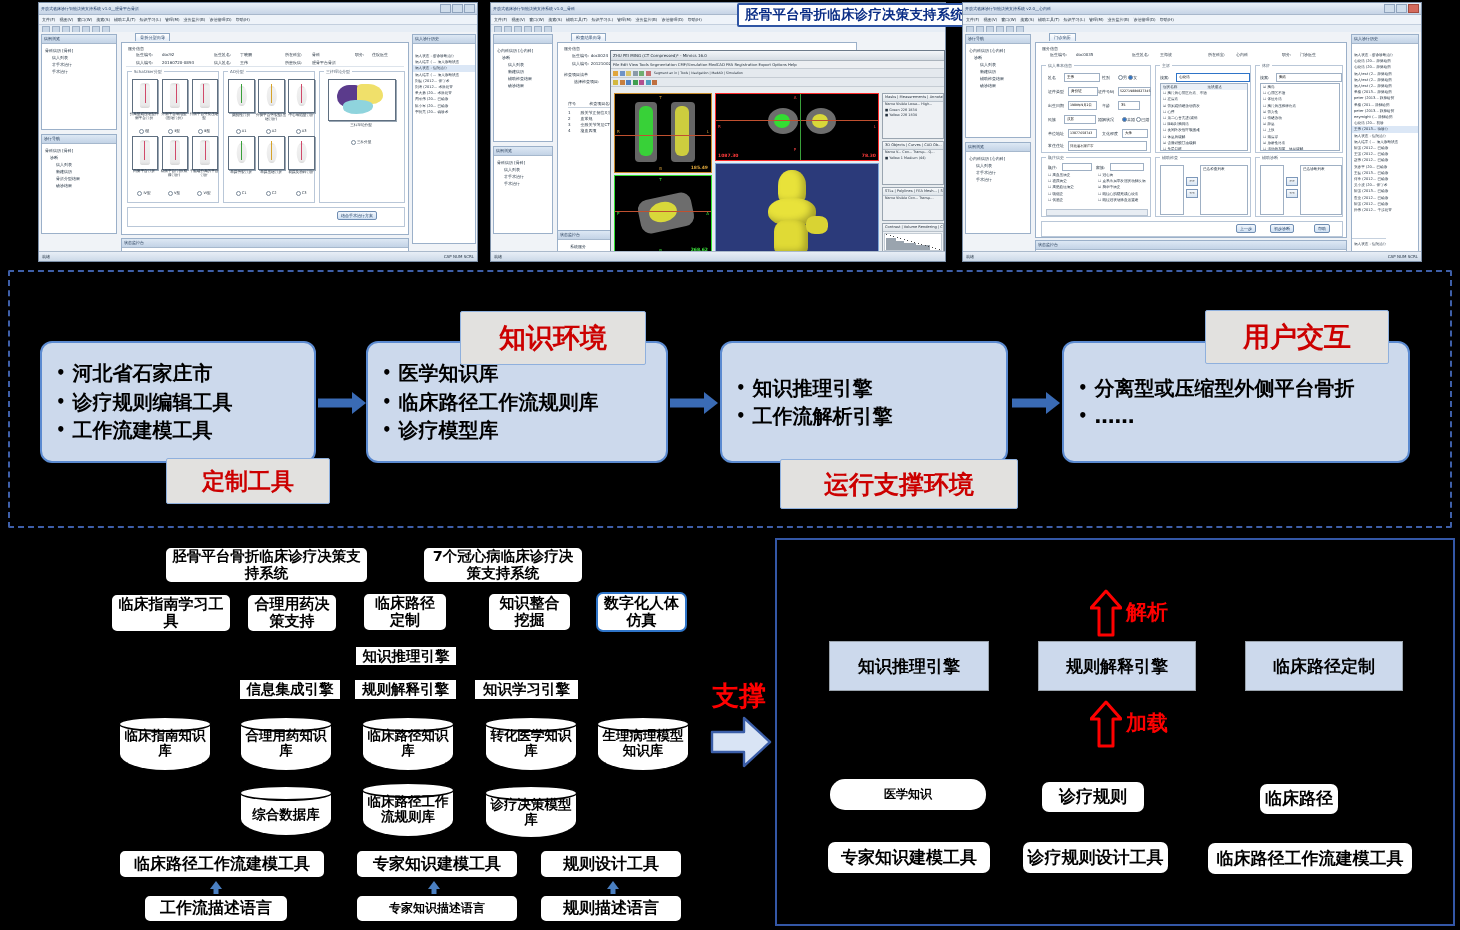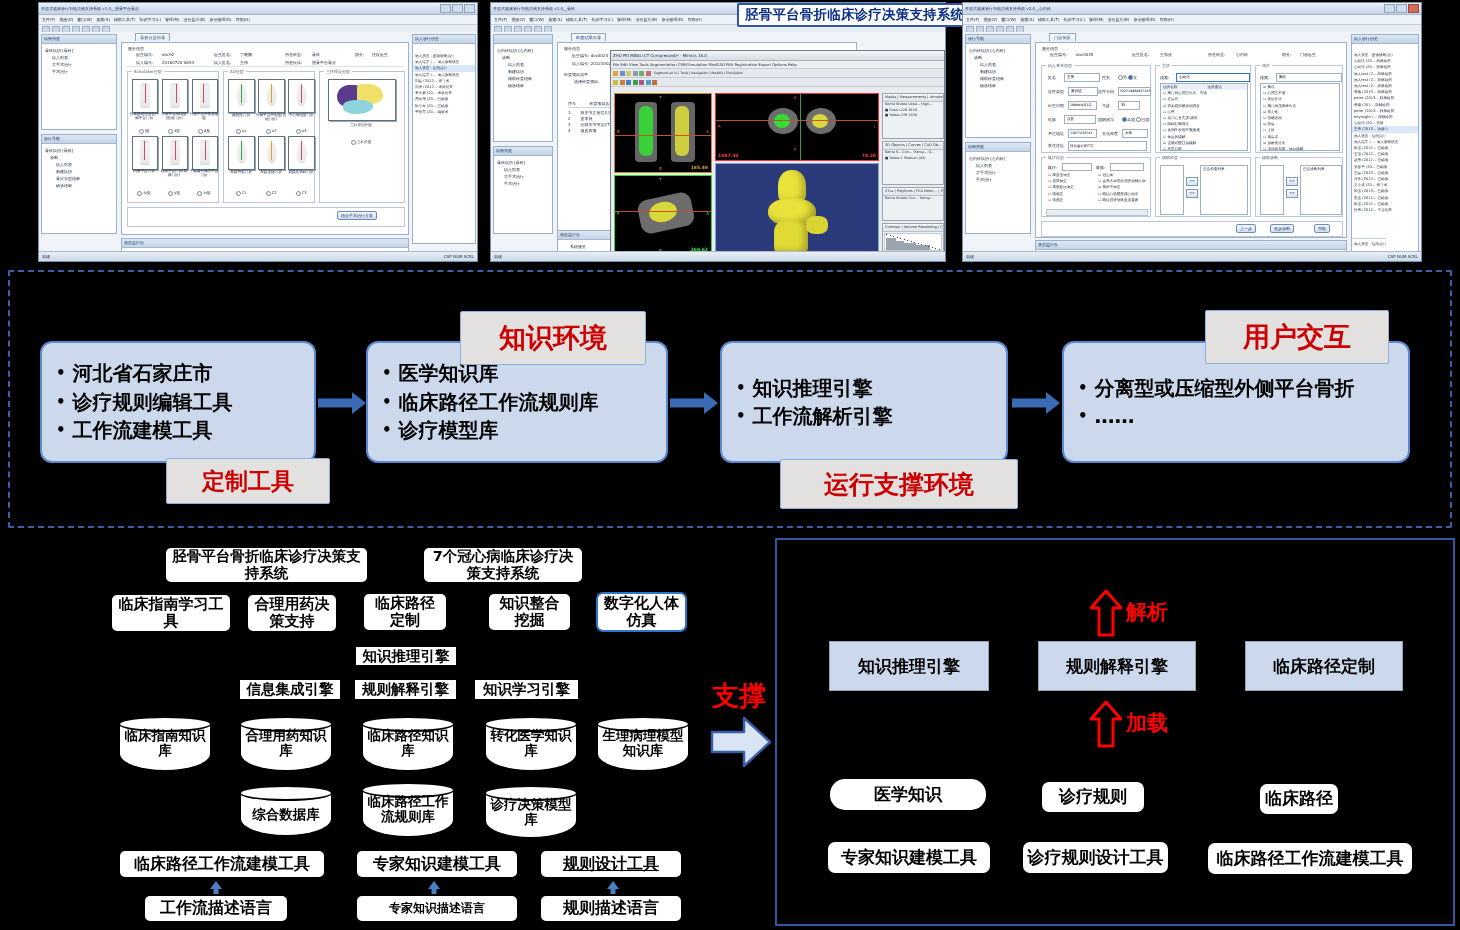--- a/index.html
+++ b/index.html
@@ -821,21 +821,21 @@
   <div class="txt">临床路径工作流规则库</div>
 </div>
 <div class="cyl" style="left:484px;top:785px;width:94px;height:54px;">
   <div class="body"></div>
     <div class="top"></div>
   <div class="txt">诊疗决策模型库</div>
 </div>
 
 <div class="wbox" style="left:118px;top:849px;width:208px;height:30px;font-size:16px;">临床路径工作流建模工具</div>
 <div class="wbox" style="left:355px;top:849px;width:164px;height:30px;font-size:16px;">专家知识建模工具</div>
-<div class="wbox" style="left:539px;top:849px;width:144px;height:30px;font-size:16px;text-decoration:underline;">规则设计工具</div>
+<div class="wbox" style="left:539px;top:849px;width:144px;height:30px;font-size:16px;">规则设计工具</div>
 
 <div class="uparrow" style="left:216px;top:881px;height:16px;">
   <div class="s" style="top:6px;height:10px;"></div>
     <div class="h"></div>
 </div>
 <div class="uparrow" style="left:434px;top:881px;height:16px;">
   <div class="s" style="top:6px;height:10px;"></div>
     <div class="h"></div>
 </div>
 <div class="uparrow" style="left:613px;top:881px;height:16px;">
@@ -867,19 +867,19 @@
 </div>
 <div class="redlbl" style="left:1126px;top:598px;font-size:21px;">解析</div>
 
 <div class="redarrow" style="left:1090px;top:700px;">
   <svg width="32" height="48" viewBox="0 0 32 48">
     <polygon points="16,2 31,19 23,19 23,46 9,46 9,19 1,19" fill="none" stroke="#ff0000" stroke-width="3" stroke-linejoin="round"></polygon>
   </svg>
 </div>
 <div class="redlbl" style="left:1126px;top:709px;font-size:21px;">加载</div>
 
-<div class="wbox noborder" style="left:830px;top:779px;width:156px;height:31px;font-size:17px;border-radius:15px;">医学知识</div>
+<div class="wbox noborder" style="left:830px;top:779px;width:156px;height:31px;font-size:12px;border-radius:15px;">医学知识</div>
 <div class="wbox noborder" style="left:1042px;top:782px;width:102px;height:30px;font-size:17px;">诊疗规则</div>
 <div class="wbox noborder" style="left:1260px;top:784px;width:78px;height:30px;font-size:17px;">临床路径</div>
 
 <div class="wbox noborder" style="left:828px;top:842px;width:162px;height:31px;font-size:17px;">专家知识建模工具</div>
 <div class="wbox noborder" style="left:1023px;top:842px;width:145px;height:31px;font-size:17px;">诊疗规则设计工具</div>
 <div class="wbox noborder" style="left:1208px;top:843px;width:204px;height:31px;font-size:17px;">临床路径工作流建模工具</div>
 
 </body></html>

